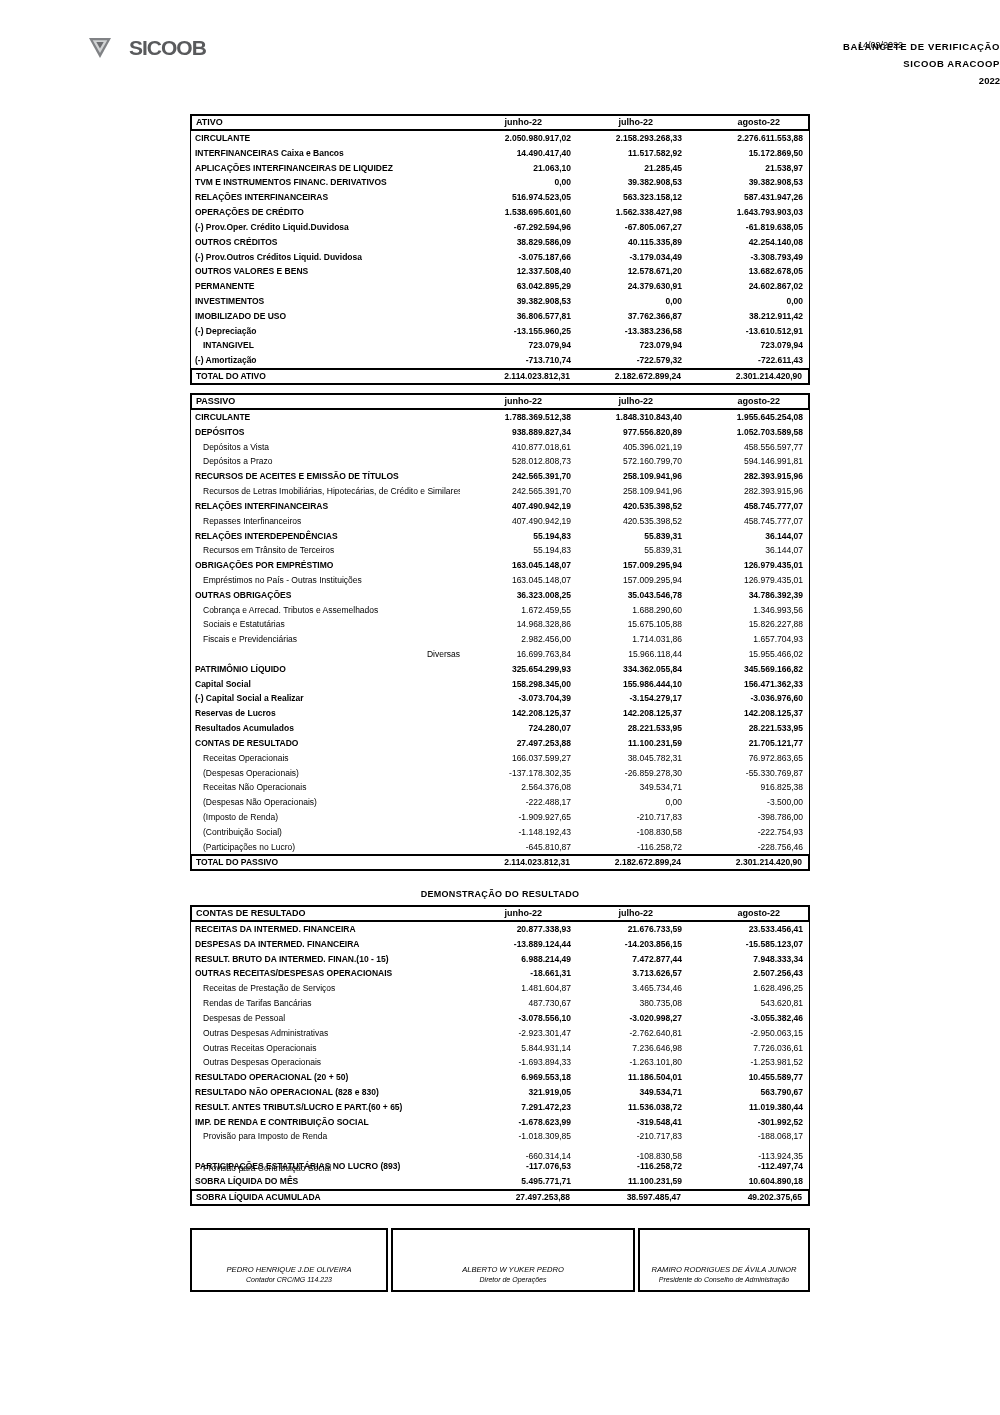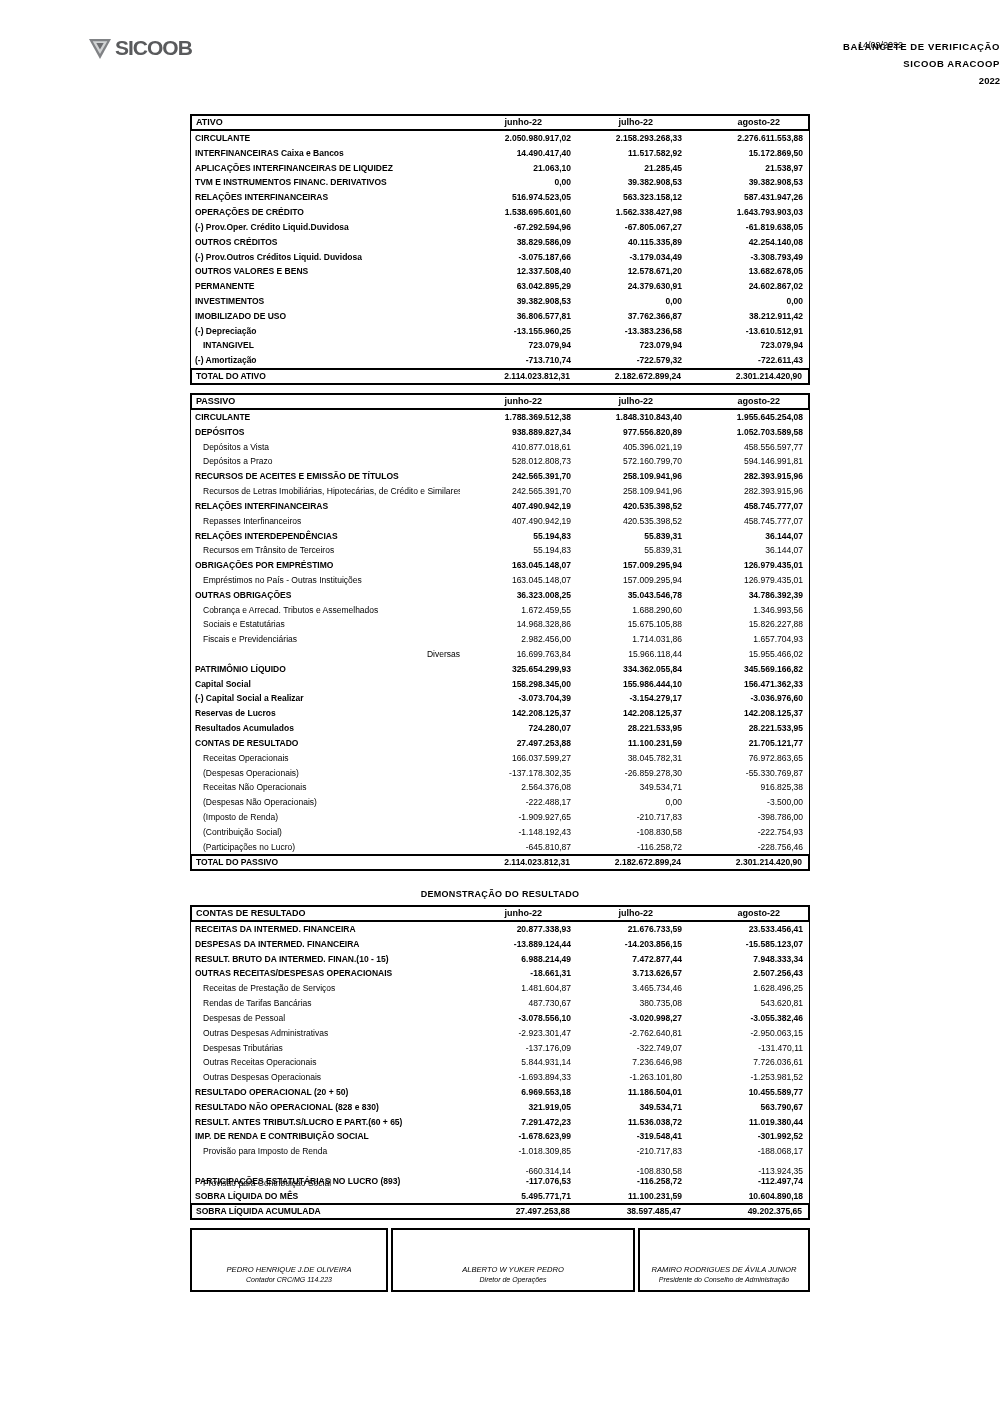--- a/index.html
+++ b/index.html
@@ -3,21 +3,21 @@
 <meta charset="utf-8">
 <style>
   * { margin:0; padding:0; box-sizing:border-box; }
   html,body { background:#e8e8e8; }
   body { font-family:"Liberation Sans", sans-serif; color:#000; }
   .page {
     position:relative; width:1000px; height:1415px; background:#ffffff;
     margin:0 auto; overflow:hidden;
   }
   
-  .logo { position:absolute; left:88px; top:36px; display:flex; align-items:flex-end; gap:3px; }
+  .logo { position:absolute; left:88px; top:36px; display:flex; align-items:center; gap:17px; }
   .logo-text { font-size:21px; font-weight:700; color:#595a5c; letter-spacing:-1px; }
   .titles { position:absolute; left:0; top:38px; width:1000px; text-align:right; }
   .titles .t1 { font-size:9.5px; font-weight:700; letter-spacing:0.6px; line-height:17px; }
   .titles .t2 { font-size:9.5px; font-weight:700; letter-spacing:0.6px; line-height:17px; }
   .titles .t3 { font-size:9.5px; font-weight:700; line-height:17px; }
   .report-date { position:absolute; left:858px; top:40px; font-size:9px; }
 
   
   .fin-table { position:absolute; left:190px; width:620px; }
   .t-ativo   { top:114px; }
@@ -438,26 +438,20 @@
           <div class="c-val vb">-3.020.998,27</div>
           <div class="c-val vb">-3.055.382,46</div>
         </div>
         <div class="trow">
           <div class="c-label" style="padding-left: 12px;">Outras Despesas Administrativas</div>
           <div class="c-val">-2.923.301,47</div>
           <div class="c-val">-2.762.640,81</div>
           <div class="c-val">-2.950.063,15</div>
         </div>
         <div class="trow">
-          <div class="c-label" style="padding-left: 12px;">Despesas Tributárias</div>
-          <div class="c-val">-137.176,09</div>
-          <div class="c-val">-322.749,07</div>
-          <div class="c-val">-131.470,11</div>
-        </div>
-        <div class="trow">
           <div class="c-label" style="padding-left: 12px;">Outras Receitas Operacionais</div>
           <div class="c-val">5.844.931,14</div>
           <div class="c-val">7.236.646,98</div>
           <div class="c-val">7.726.036,61</div>
         </div>
         <div class="trow">
           <div class="c-label" style="padding-left: 12px;">Outras Despesas Operacionais</div>
           <div class="c-val">-1.693.894,33</div>
           <div class="c-val">-1.263.101,80</div>
           <div class="c-val">-1.253.981,52</div>

